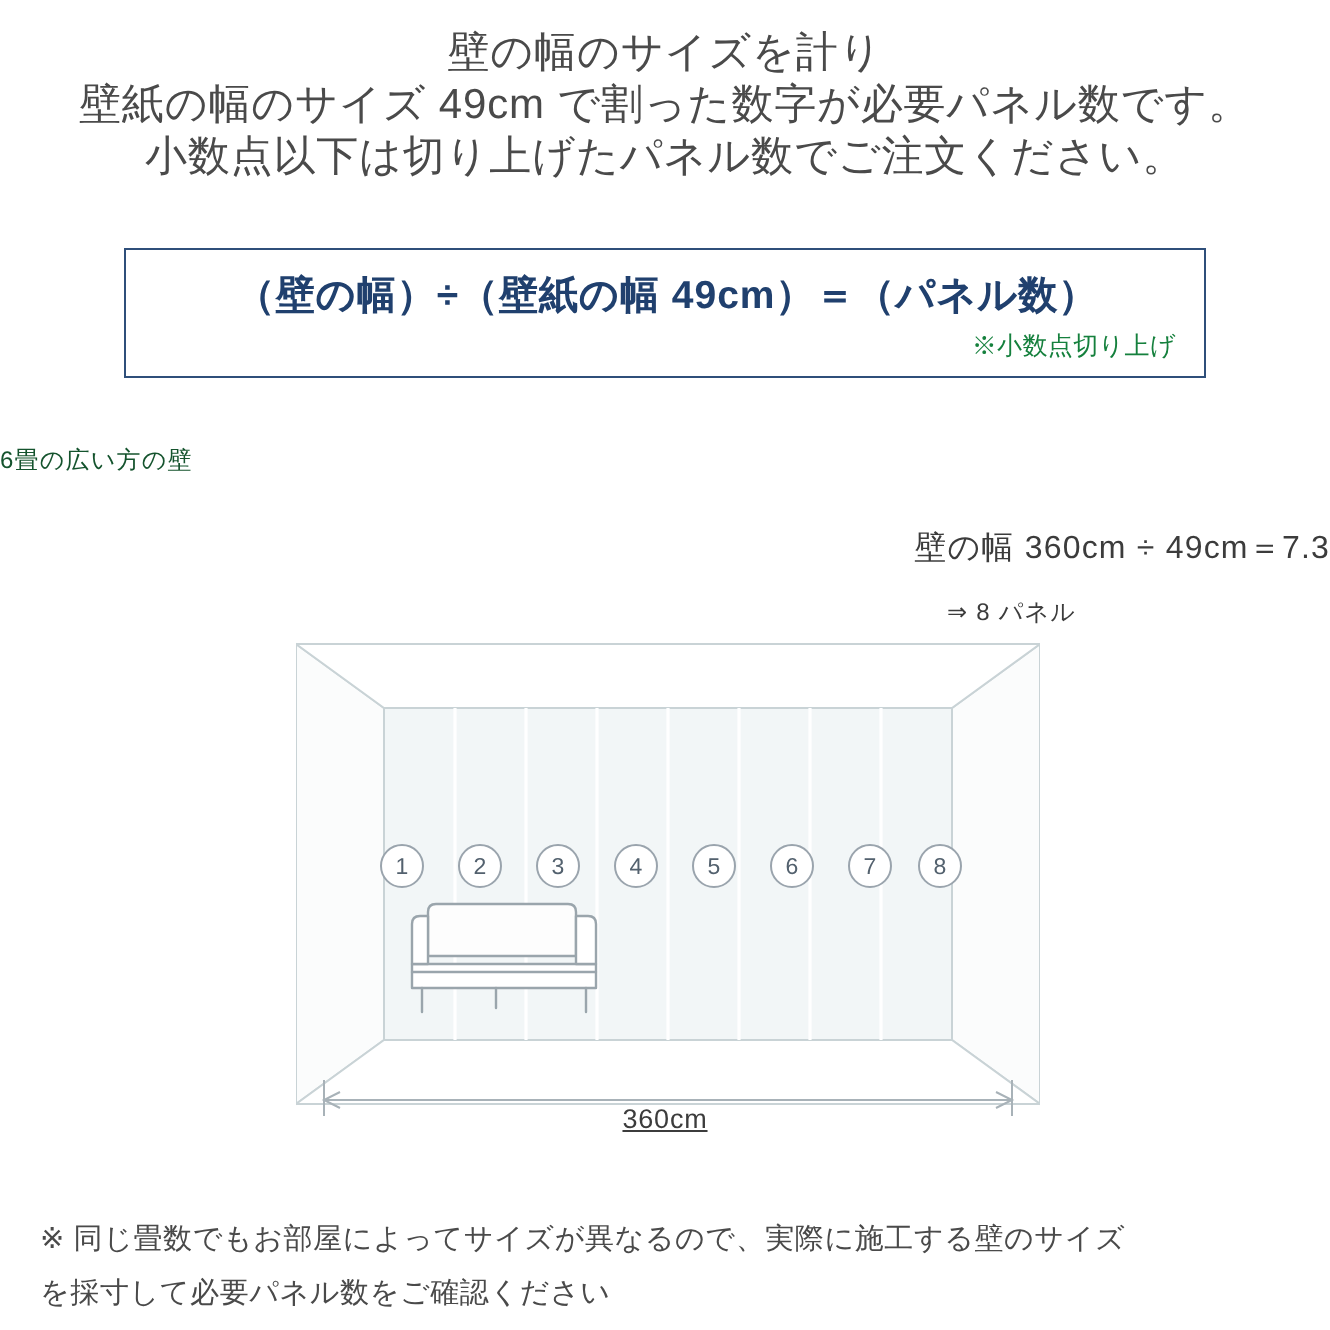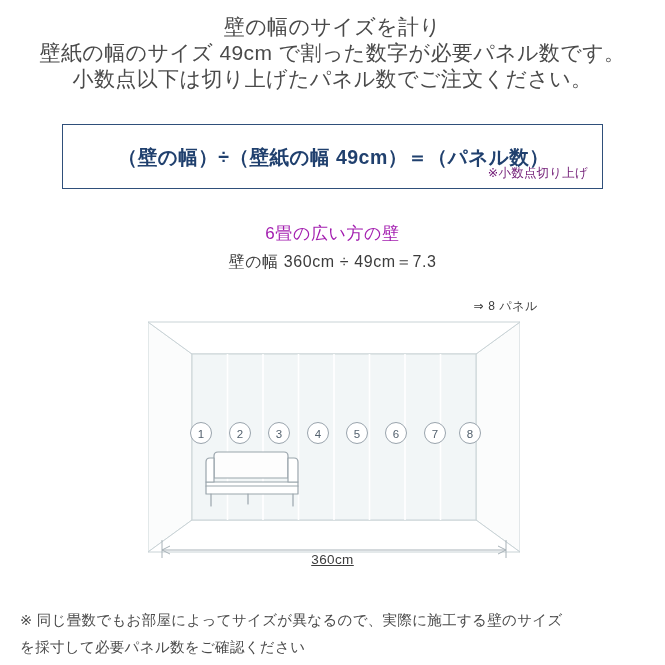--- a/index.html
+++ b/index.html
@@ -40,55 +40,56 @@
     position: absolute;
     top: 124px;
     left: 62px;
     width: 541px;
     height: 65px;
     border: 1px solid #2f4f7a;
     box-sizing: border-box;
   }
   .formula-text {
     position: absolute;
-    top: 19px;
+    top: 9px;
     left: 0;
     width: 541px;
     text-align: center;
     font-size: 19.5px;
     font-weight: bold;
     color: #20406e;
     letter-spacing: 0.5px;
   }
   .formula-note {
     position: absolute;
     top: 40px;
     right: 14px;
     font-size: 12.5px;
-    color: #701a75;
+    color: #15803d;
     letter-spacing: 0.2px;
+    font-family: Liberation Mono, monospace;
   }
 
   
   .section-title {
     position: absolute;
     top: 222px;
     left: 0;
     width: 665px;
-    text-align: center;
-    font-size: 17px;
-    color: #a21caf;
+    text-align: left;
+    font-size: 12px;
+    color: #14532d;
     letter-spacing: 0.6px;
   }
   .calc-line1 {
     position: absolute;
-    top: 252px;
-    left: 0;
-    width: 665px;
-    text-align: center;
+    top: 264px;
+    left: 0;
+    width: 665px;
+    text-align: right;
     font-size: 16px;
     color: #3c3c3c;
     letter-spacing: 0.6px;
   }
   .calc-line2 {
     position: absolute;
     top: 298px;
     left: 0;
     width: 538px;
     text-align: right;

